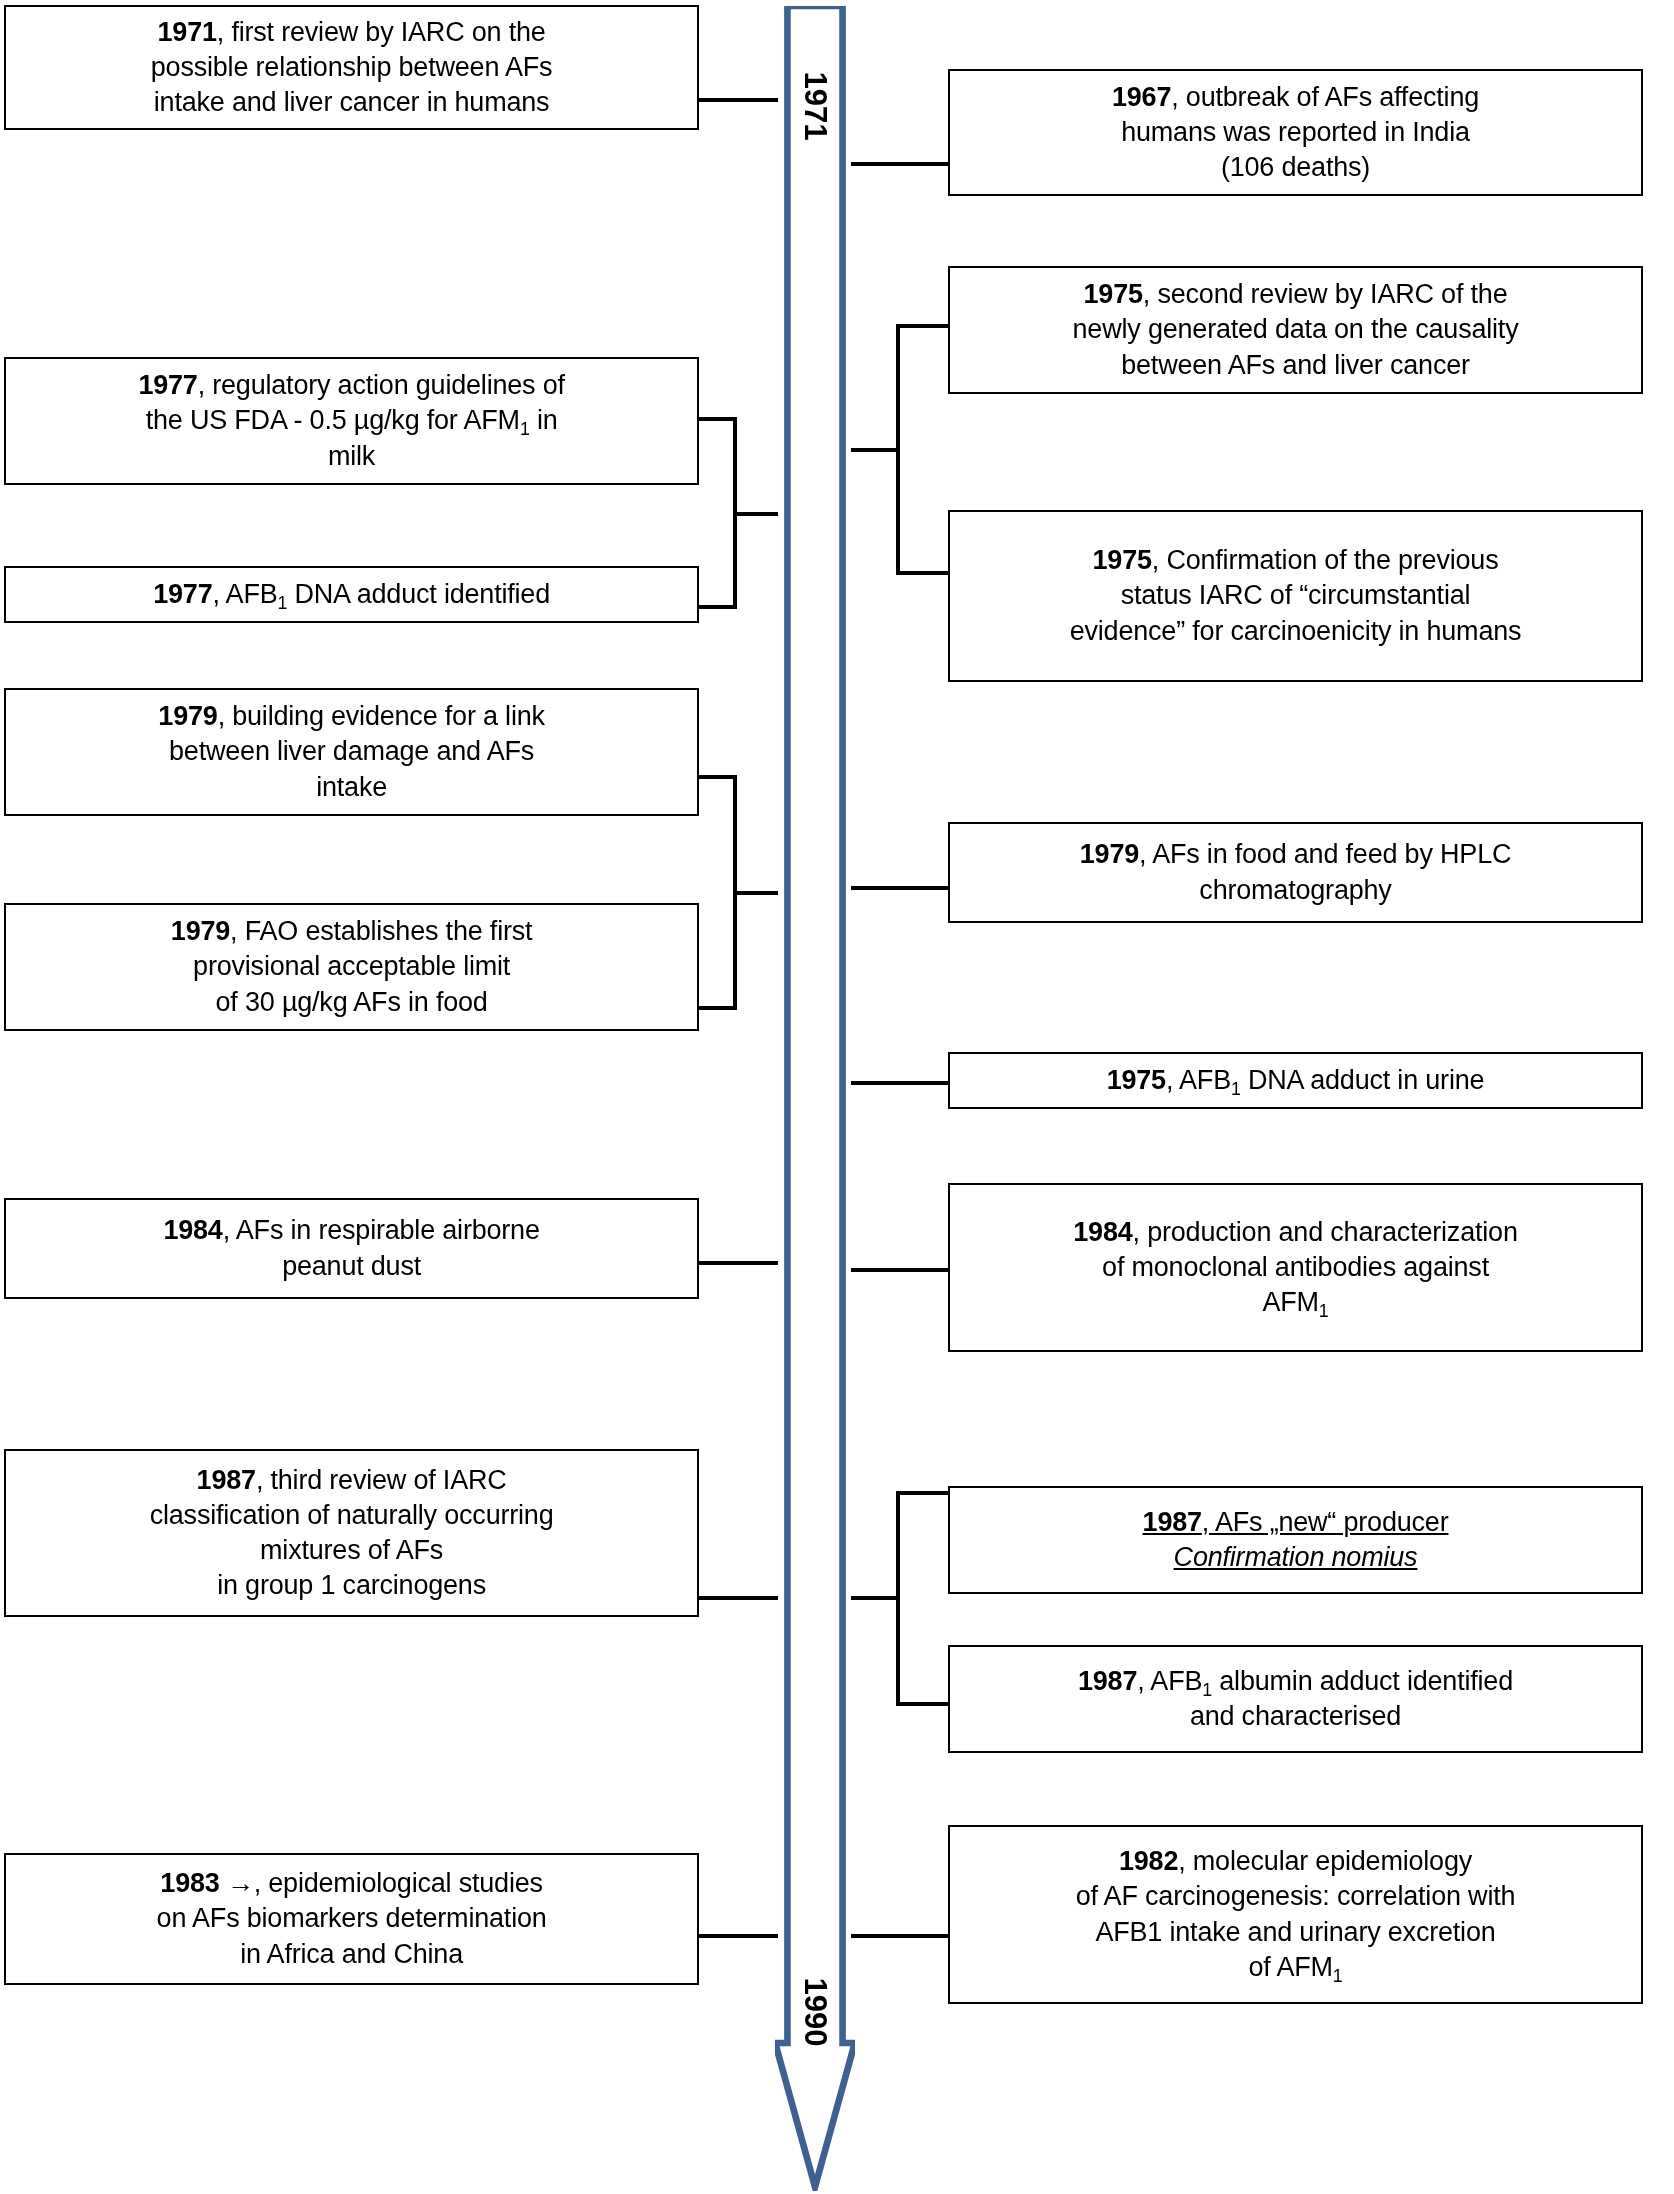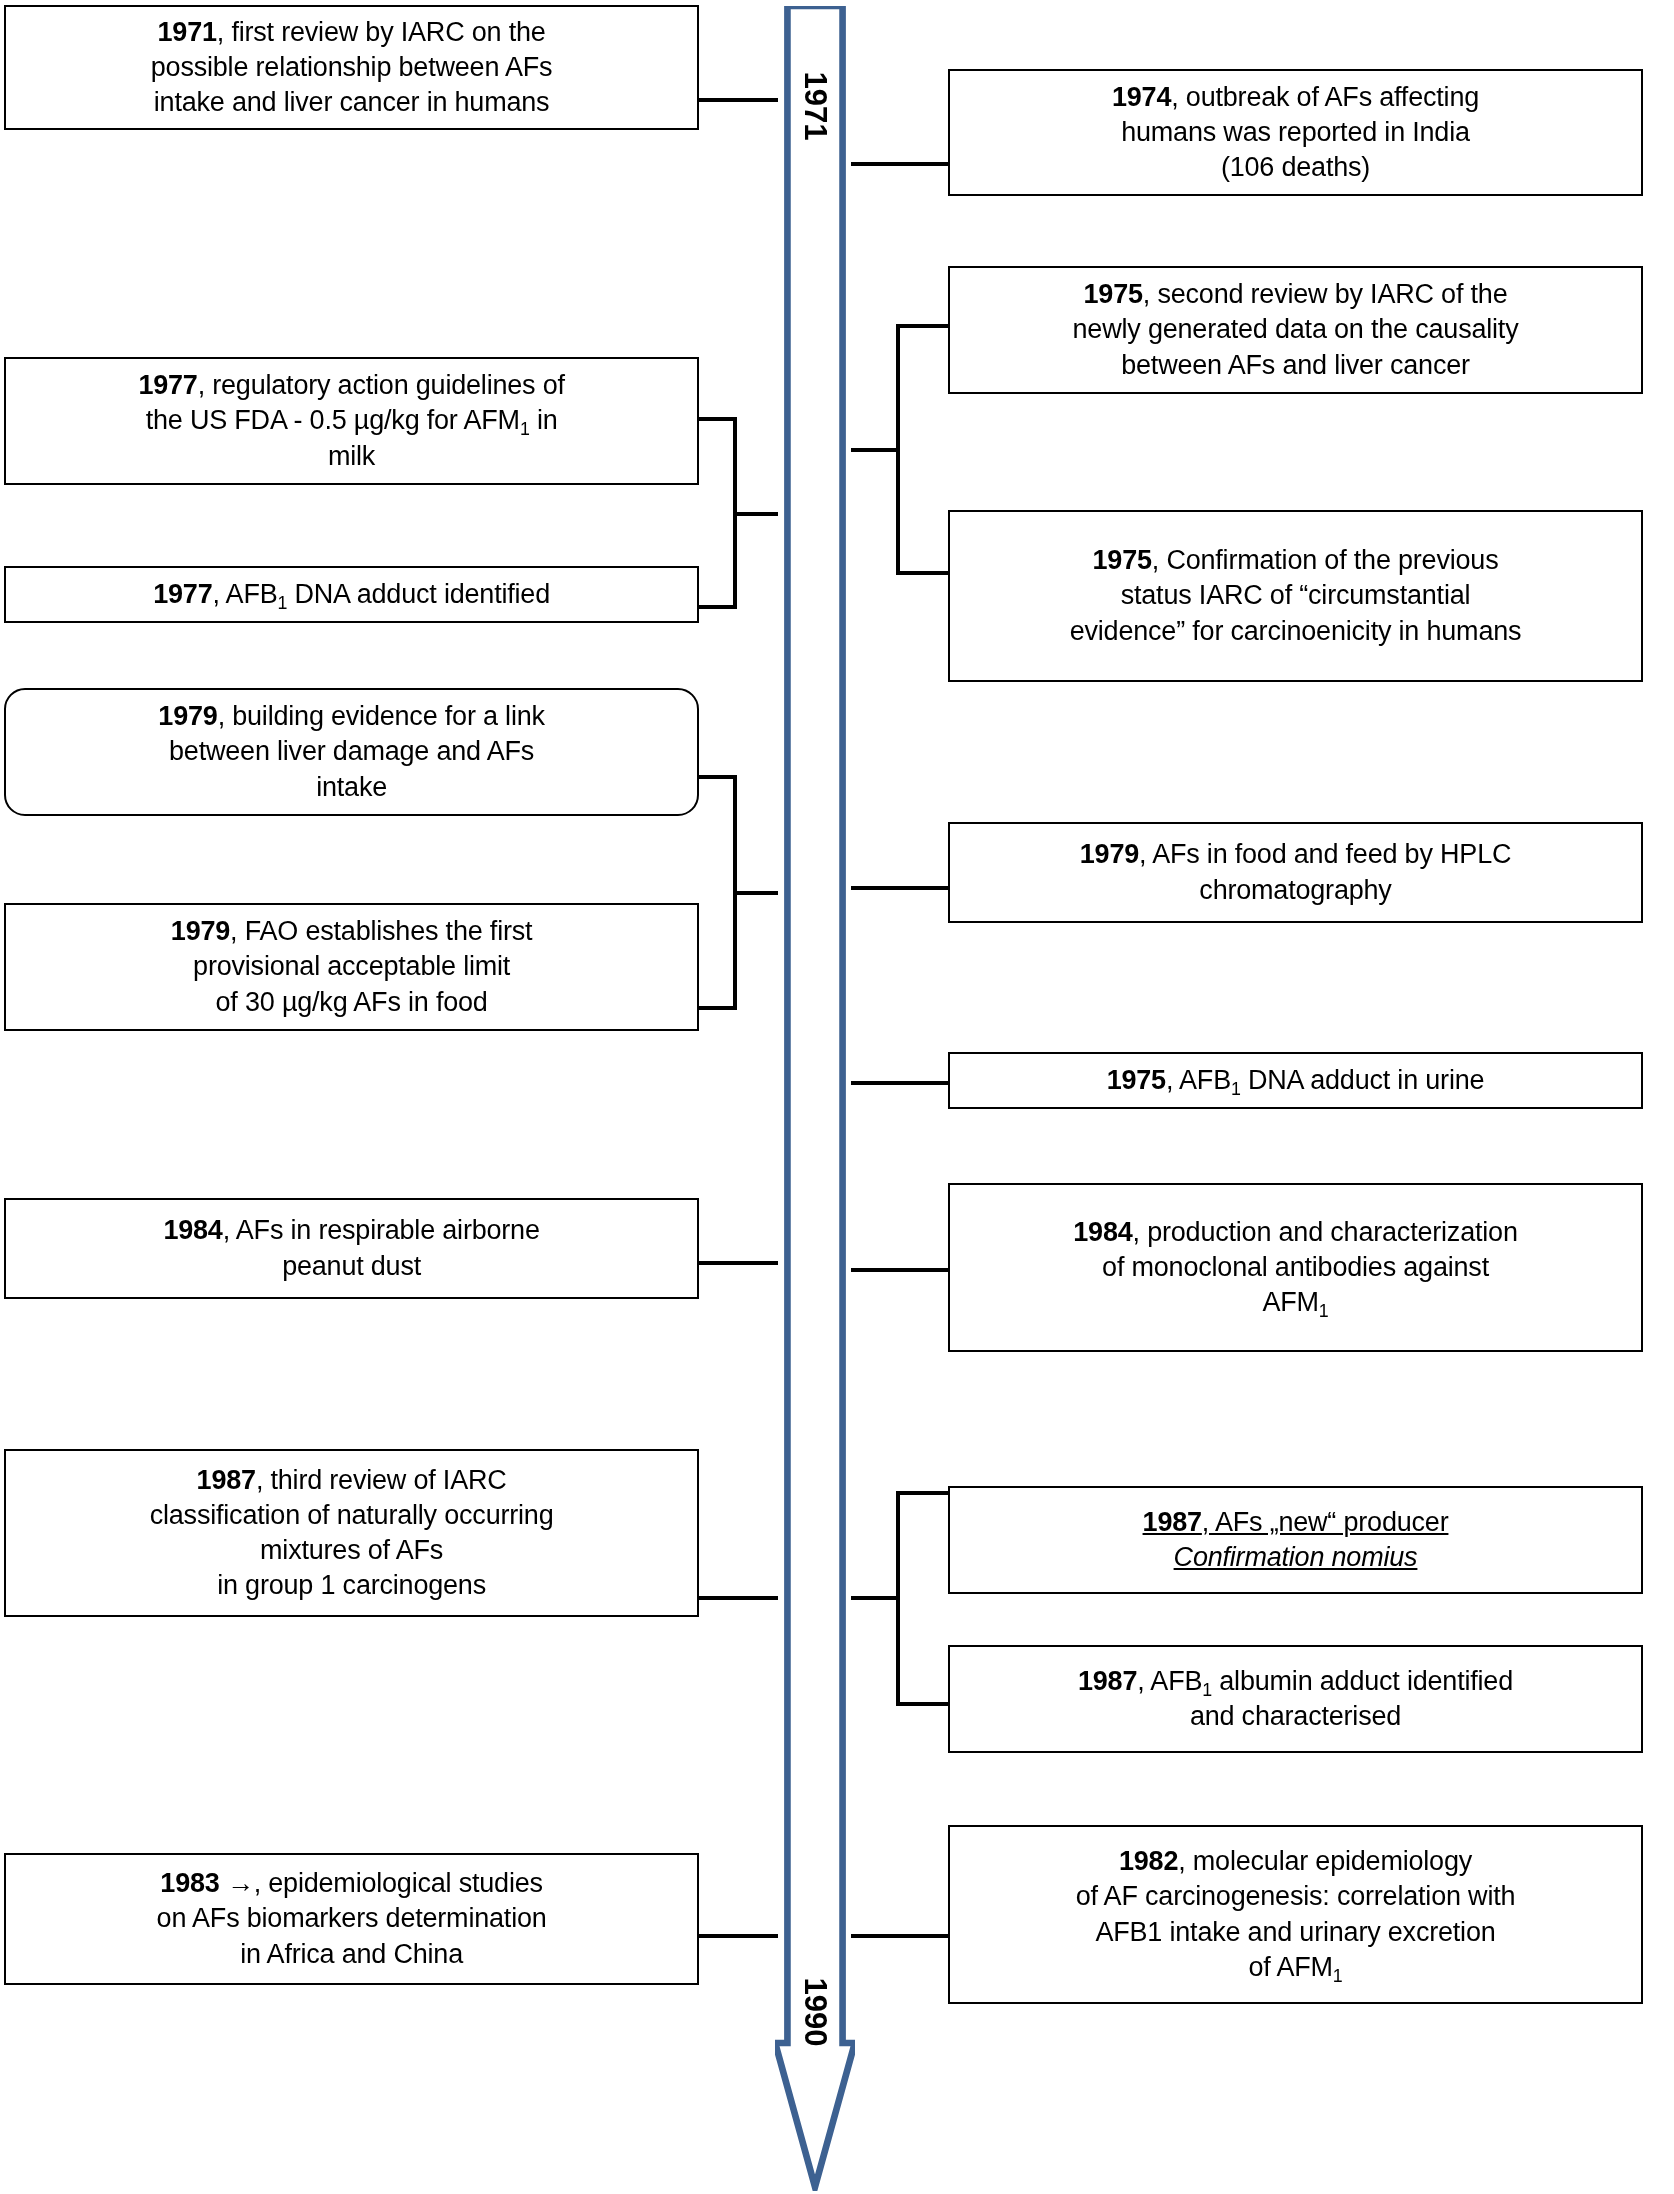--- a/index.html
+++ b/index.html
@@ -122,21 +122,21 @@
   <div class="evbox" style="left:4.1px;top:357px;width:695px;height:128px;">
     <div class="txt"><b>1977</b>, regulatory action guidelines of
 the US FDA - 0.5 µg/kg for AFM<sub>1</sub> in
 milk</div>
   </div>
 
   <div class="evbox" style="left:4.1px;top:566px;width:695px;height:57px;">
     <div class="txt"><b>1977</b>, AFB<sub>1</sub> DNA adduct identified</div>
   </div>
 
-  <div class="evbox" style="left:4.1px;top:688px;width:695px;height:128px;border-radius:21px;">
+  <div class="evbox" style="left:4.1px;top:688px;width:695px;height:128px;">
     <div class="txt"><b>1979</b>, building evidence for a link
 between liver damage and AFs
 intake</div>
   </div>
 
   <div class="evbox" style="left:4.1px;top:903px;width:695px;height:128px;">
     <div class="txt"><b>1979</b>, FAO establishes the first
 provisional acceptable limit
 of 30 µg/kg AFs in food</div>
   </div>
@@ -153,21 +153,21 @@
 in group 1 carcinogens</div>
   </div>
 
   <div class="evbox" style="left:4.1px;top:1853px;width:695px;height:132px;">
     <div class="txt"><b>1983 →</b>, epidemiological studies
 on  AFs biomarkers determination
 in Africa and China</div>
   </div>
 
   <div class="evbox" style="left:948px;top:69px;width:695px;height:127px;">
-    <div class="txt"><b>1974</b>, outbreak of AFs affecting
+    <div class="txt"><b>1967</b>, outbreak of AFs affecting
 humans was reported in India
 (106 deaths)</div>
   </div>
 
   <div class="evbox" style="left:948px;top:266px;width:695px;height:128px;">
     <div class="txt"><b>1975</b>, second review by IARC of the
 newly generated data on the causality
 between AFs and liver cancer</div>
   </div>
 

